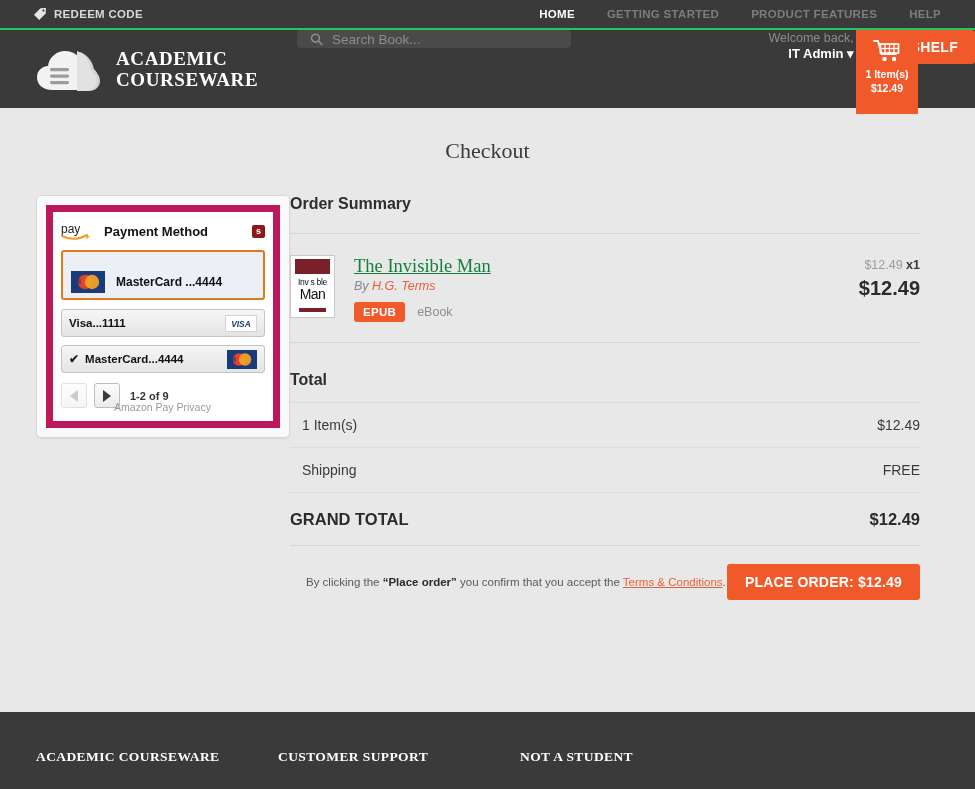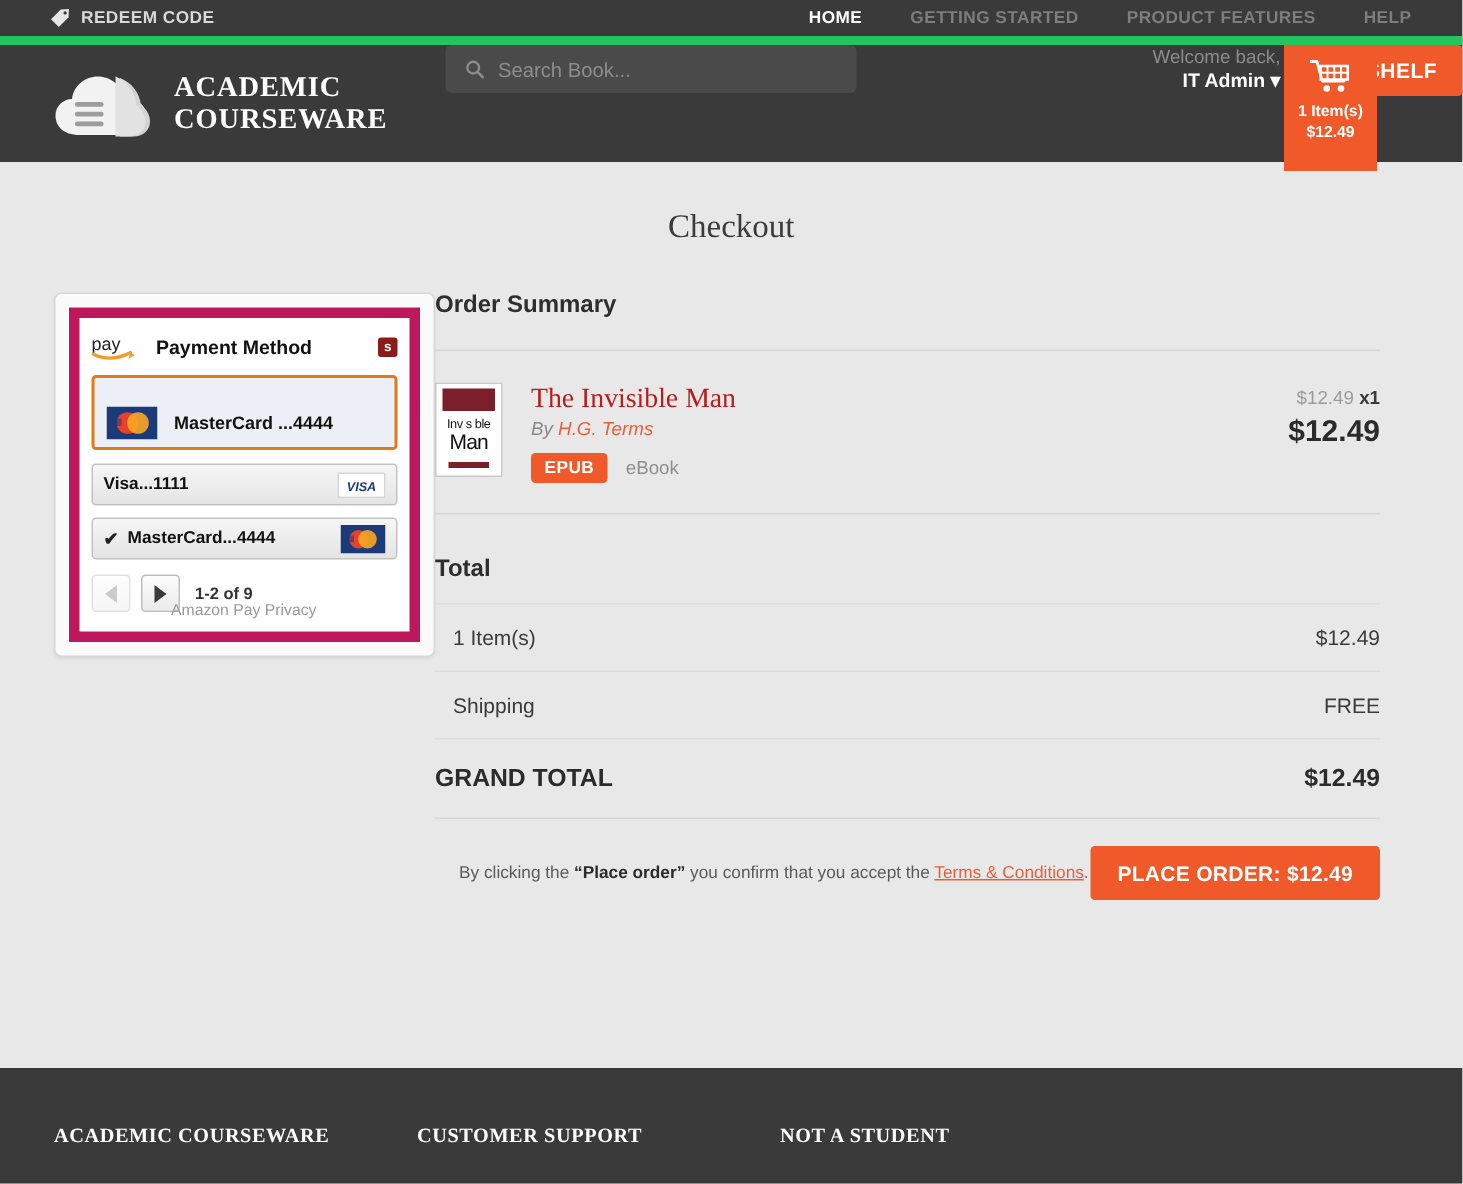--- a/index.html
+++ b/index.html
@@ -7,21 +7,21 @@
     width: 975px; height: 789px;
     font-family: "Liberation Sans", sans-serif;
     background: #e8e8e8;
     overflow: hidden;
   }
 
   
   .topbar {
     height: 30px; background: #3a3a3a;
     display: flex; align-items: center;
-    border-bottom: 6px solid #22c55e;
+    border-bottom: 2px solid #22c55e;
     position: relative;
     gap: 38px;
   }
   .redeem {
     display: flex; align-items: center; gap: 7px;
     margin-left: 33px;
     color: #d9d9d9; font-size: 11.5px; letter-spacing: .3px;
     font-weight: 600; cursor: pointer;
   }
   .tag-icon { width: 14px; height: 14px; display:block; }
@@ -47,21 +47,21 @@
     margin-left: 36px; cursor: pointer;
   }
   .logo-mark { width: 66px; height: 52px; display:block; }
   .logo-text {
     color: #fff; font-family: "Liberation Serif", serif;
     font-weight: 700; font-size: 19px; line-height: 21px;
     letter-spacing: .6px;
   }
   .search-box {
     margin-left: 39px;
-    width: 274px; height: 32px;
+    width: 274px; height: 18px;
     background: #4a4a4a; border-radius: 4px;
     display: flex; align-items: center; gap: 9px;
     padding: 0 13px;
   }
   .search-box input {
     background: transparent; border: none; outline: none;
     color: #9a9a9a; font-size: 13.5px;
     font-family: "Liberation Sans", sans-serif;
     width: 100%;
   }
@@ -171,21 +171,21 @@
     width: 45px; height: 63px; background: #fff;
     border: 1px solid #c9c9c9; flex: none;
     display: flex; flex-direction: column; align-items: center;
     padding: 3px 4px; position: relative;
   }
   .cover .band { width: 100%; height: 15px; background: #7b1f2b; }
   .cover .t1 { font-family: "Liberation Sans", sans-serif; font-size: 8.5px; color:#111; margin-top:3px; letter-spacing:-.3px; }
   .cover .t2 { font-family: "Liberation Sans", sans-serif; font-size: 14px; color:#111; font-weight:400; line-height:14px; letter-spacing:-.5px; }
   .cover .band2 { width: 78%; height: 4px; background: #7b1f2b; margin-top: auto; margin-bottom: 2px; }
   .item-info { flex: 1; }
-  .bk-title { font-family: "Liberation Serif", serif; font-size: 18.5px; color: #b91c1c; line-height: 22px; cursor:pointer; }
+  .bk-title { font-family: "Liberation Serif", serif; font-size: 18.5px; color: #15803d; line-height: 22px; cursor:pointer;text-decoration:underline; }
   .bk-by { font-size: 12.5px; font-style: italic; color: #8a8a8a; margin-top: 2px; }
   .bk-by a { color: #e8603a; text-decoration: none; font-style: italic; }
   .bk-tags { display: flex; align-items: center; gap: 12px; margin-top: 9px; }
   .epub {
     background: #f0592a; color: #fff; font-size: 11.5px; font-weight: 700;
     padding: 4px 9px; border-radius: 3px; letter-spacing: .3px;
   }
   .fmt { font-size: 12.5px; color: #8e8e8e; }
   .price-col { text-align: right; padding-top: 3px; min-width: 92px; }
   .unit { font-size: 12.5px; color: #9b9b9b; }

